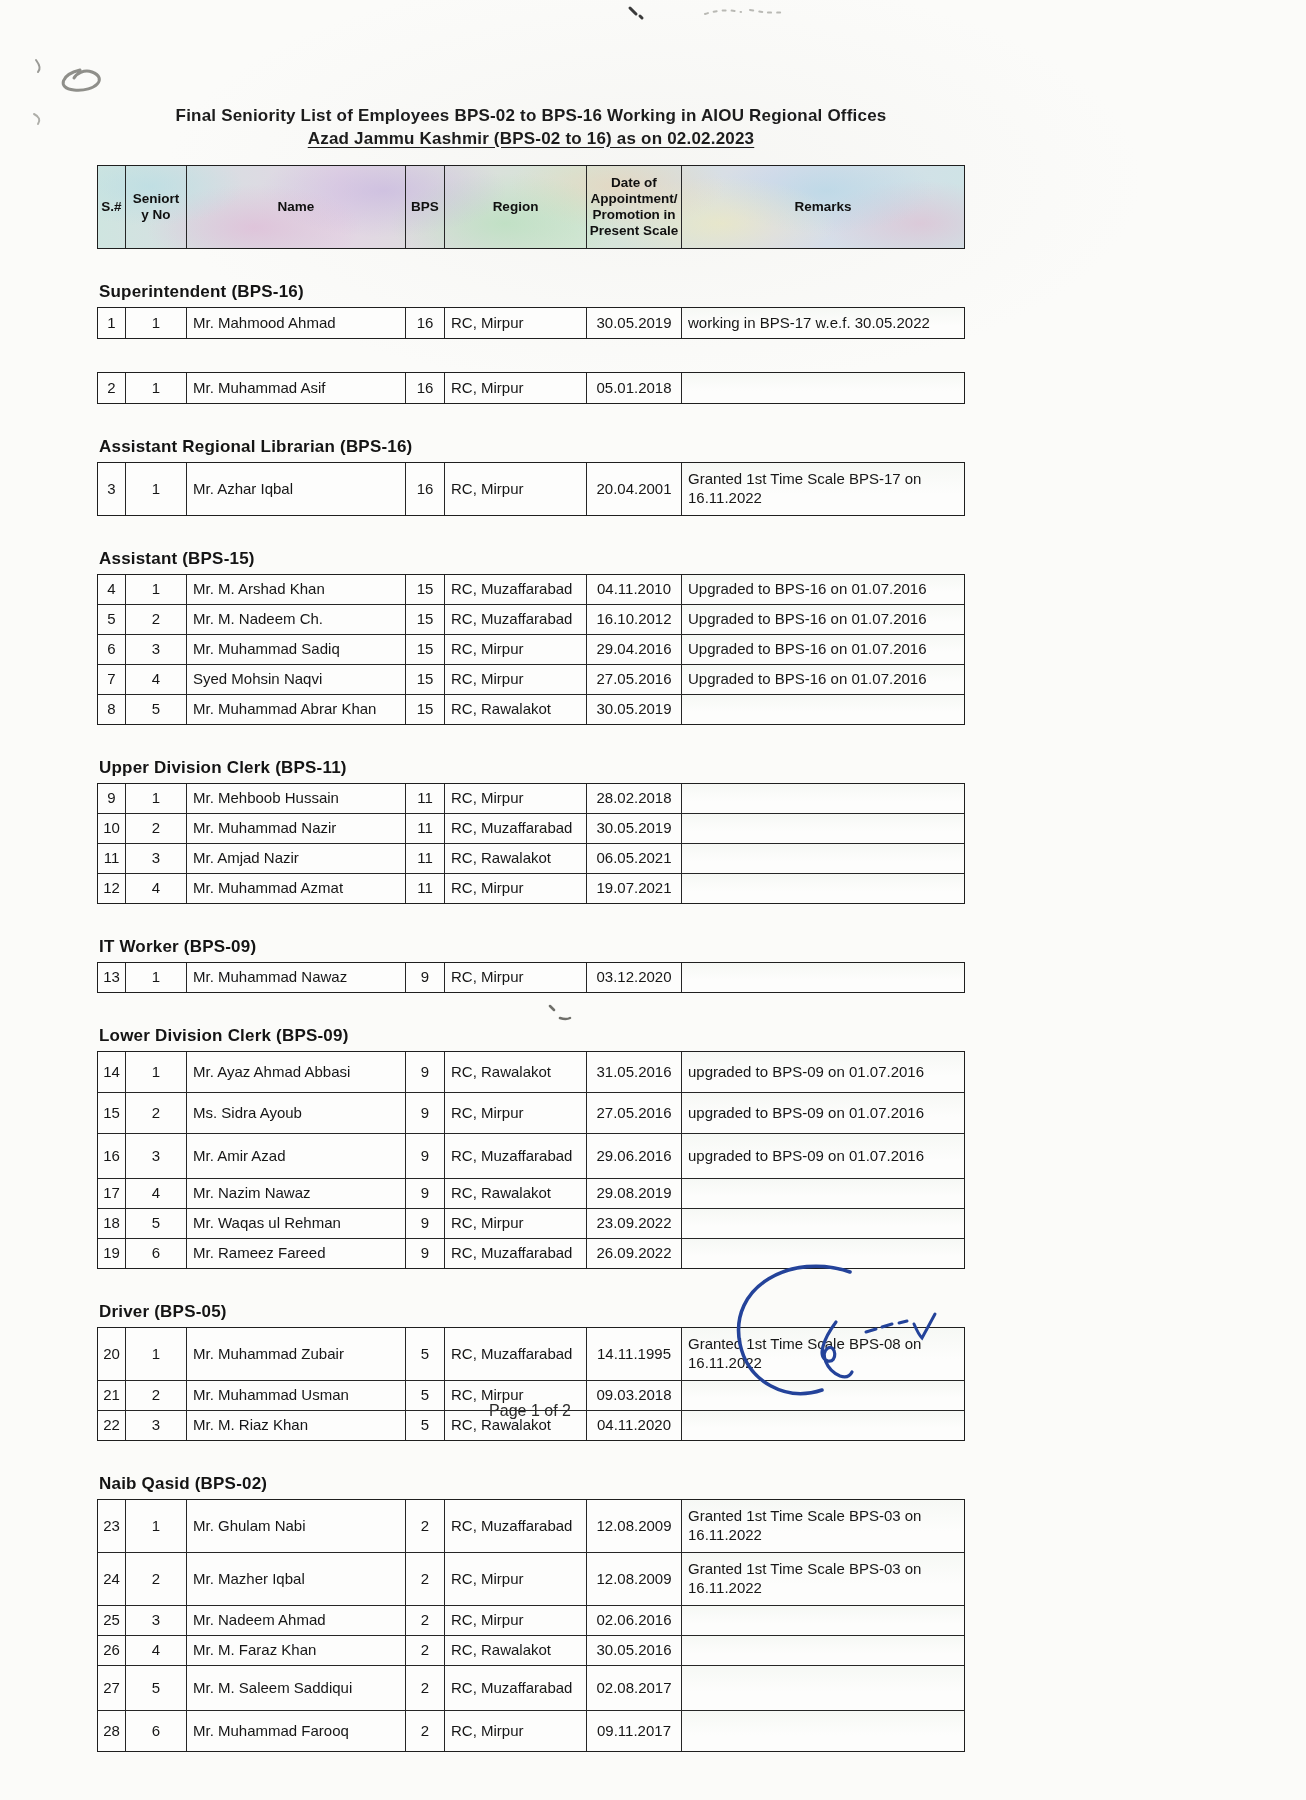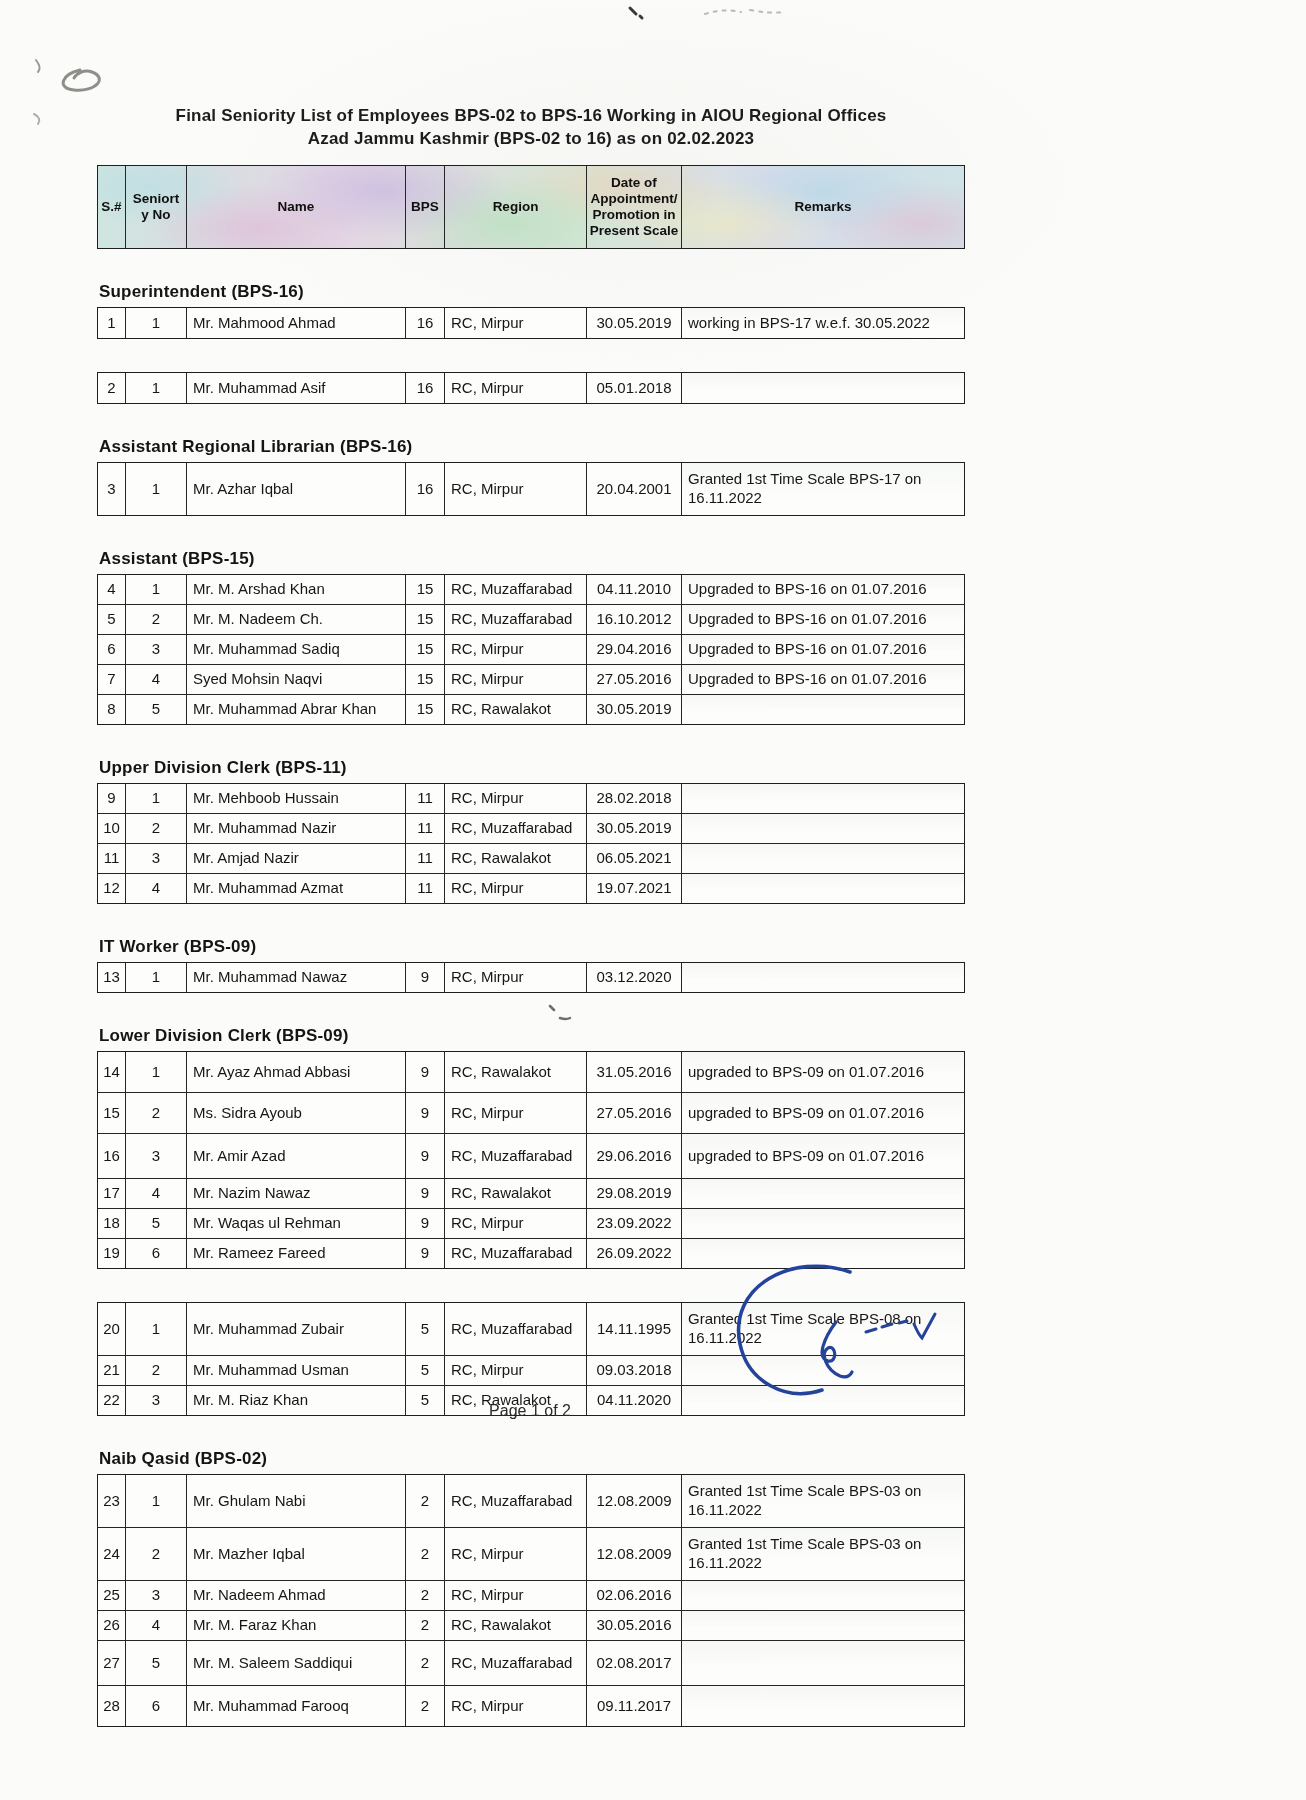--- a/index.html
+++ b/index.html
@@ -25,20 +25,21 @@
   }
   .title{
     text-align:center;
     font-weight:bold;
     font-size:17px;
     line-height:1.35;
     color:#1c1c1c;
     letter-spacing:.2px;
   }
   .title .line2{
+    text-decoration:underline;
     text-underline-offset:3px;
   }
   
   .tbl-header{
     margin-top:14px;
     display:flex;
     border:1.8px solid #1f1f1f;
     min-height:82px;
     background:
       radial-gradient(ellipse 130px 55px at 6% 25%, rgba(186,222,228,.75), transparent 72%),
@@ -343,20 +344,21 @@
               <div class="cell c1">6</div>
               <div class="cell c2">Mr. Rameez Fareed</div>
               <div class="cell c3">9</div>
               <div class="cell c4">RC, Muzaffarabad</div>
               <div class="cell c5">26.09.2022</div>
               <div class="cell c6"></div>
             </div>
           </div>
         </div>
         <div class="section">
+          <div class="sec-heading">Driver (BPS-05)</div>
           <div class="sec-table">
             <div class="row" style="min-height: 52px;">
               <div class="cell c0">20</div>
               <div class="cell c1">1</div>
               <div class="cell c2">Mr. Muhammad Zubair</div>
               <div class="cell c3">5</div>
               <div class="cell c4">RC, Muzaffarabad</div>
               <div class="cell c5">14.11.1995</div>
               <div class="cell c6">Granted 1st Time Scale BPS-08 on 16.11.2022</div>
             </div>

